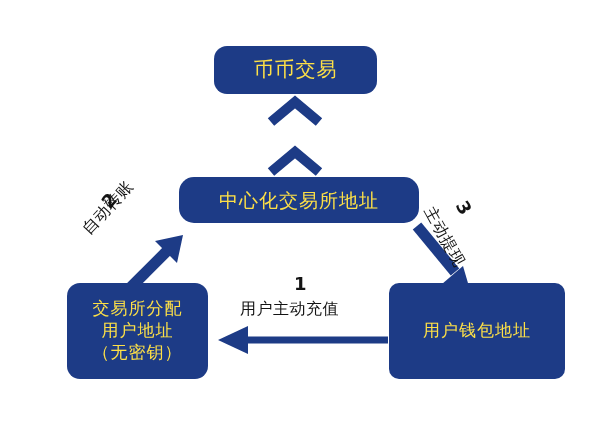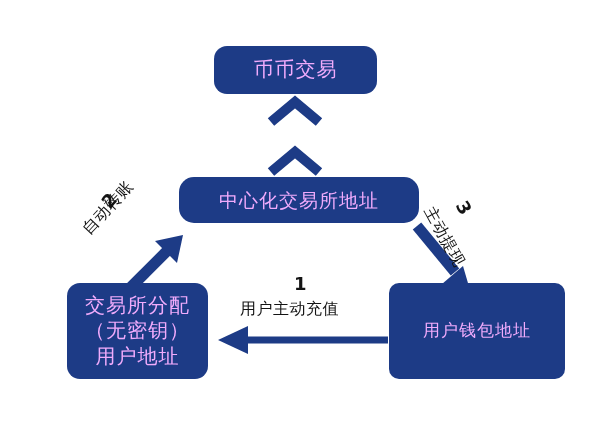--- a/index.html
+++ b/index.html
@@ -22,21 +22,21 @@
     position: absolute;
     left: 0;
     top: 0;
     width: 600px;
     height: 428px;
   }
   .node {
     position: absolute;
     box-sizing: border-box;
     background: #1d3b86;
-    color: #f0abfc;
+    color: #fde047;
     display: flex;
     flex-direction: column;
     align-items: center;
     justify-content: center;
     text-align: center;
     letter-spacing: 1px;
     line-height: 1.28;
     z-index: 3;
   }
   .node .line {
@@ -58,21 +58,21 @@
     height: 46px;
     border-radius: 15px;
     font-size: 19px;
   }
   #node-left {
     left: 67px;
     top: 283px;
     width: 141px;
     height: 96px;
     border-radius: 13px;
-    font-size: 20px;
+    font-size: 17px;
   }
   #node-right {
     left: 389px;
     top: 283px;
     width: 176px;
     height: 96px;
     border-radius: 10px;
     font-size: 17px;
   }
   .edge-label {
@@ -167,22 +167,22 @@
   <div class="node" id="node-top">
     <span class="line">币币交易</span>
   </div>
 
   <div class="node" id="node-mid">
     <span class="line">中心化交易所地址</span>
   </div>
 
   <div class="node" id="node-left">
     <span class="line">交易所分配</span>
+    <span class="line">用户地址</span>
     <span class="line">（无密钥）</span>
-    <span class="line">用户地址</span>
   </div>
 
   <div class="node" id="node-right">
     <span class="line">用户钱包地址</span>
   </div>
 
 
   <div class="edge-num" id="num-bottom">1</div>
   <div class="edge-label" id="label-bottom">用户主动充值</div>
 

